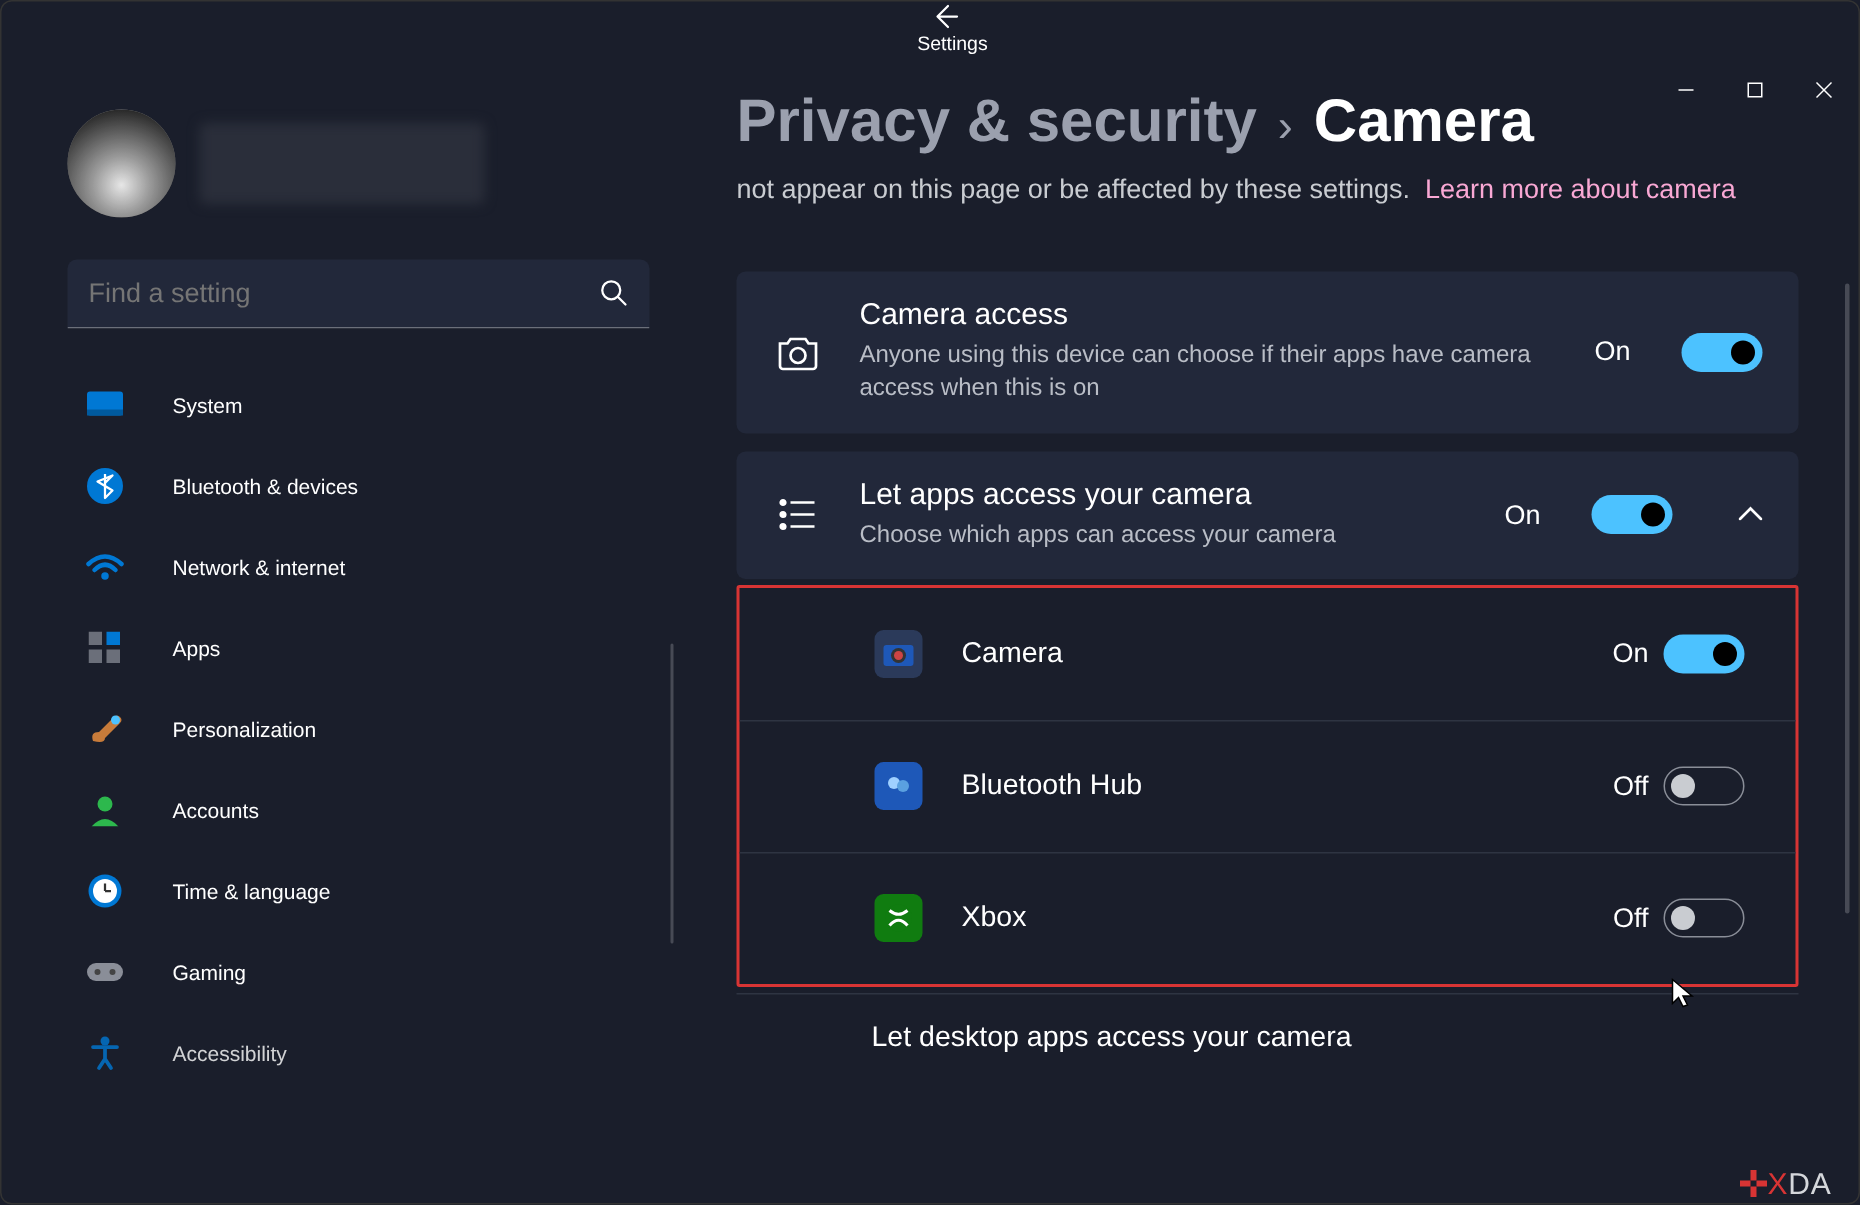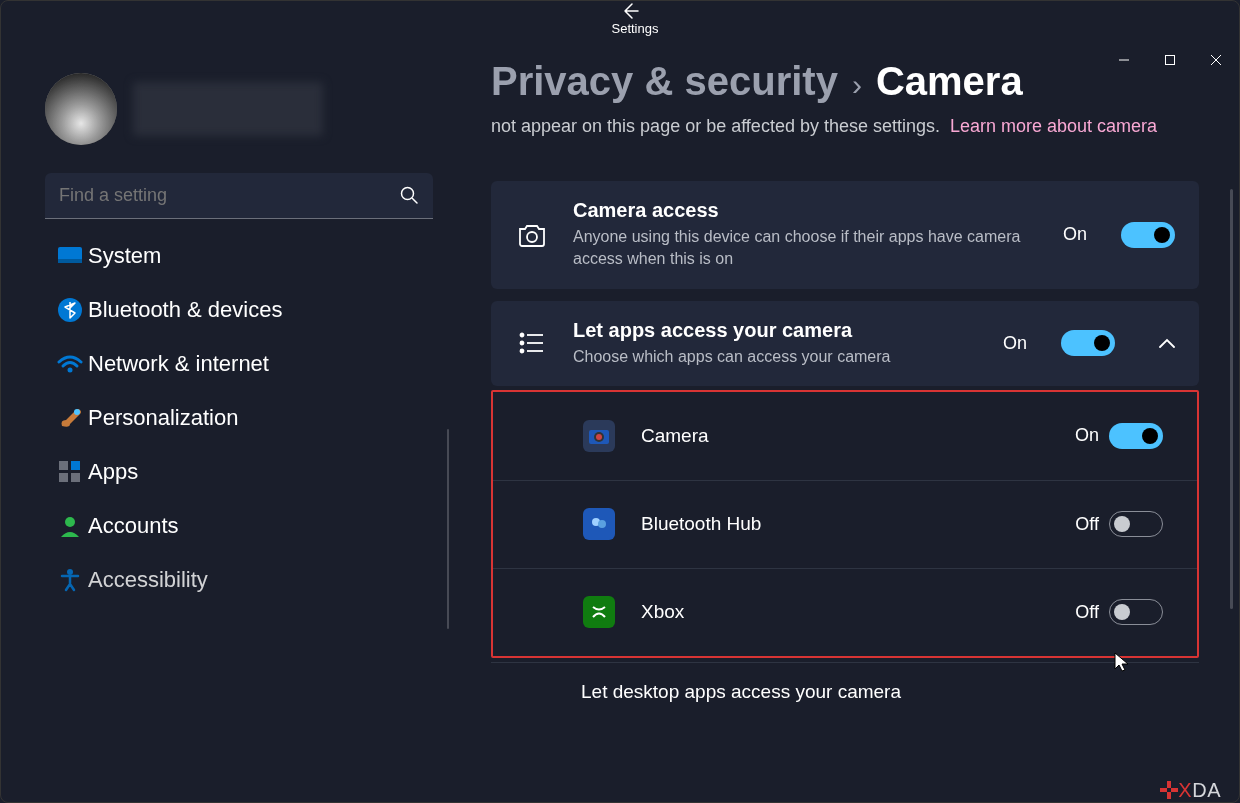--- a/index.html
+++ b/index.html
@@ -39,40 +39,40 @@
   
   .search-wrap { position:relative; margin-bottom:24px; }
   .search-input {
     width:100%; height:46px;
     background:#22283a; border:none; border-bottom:1px solid #6b6f7a; border-radius:6px 6px 0 0;
     color:#c9ccd1; font-size:18px; padding:0 44px 0 14px; outline:none;
   }
   .search-icon-pos { position:absolute; right:14px; top:12px; color:#fff; }
 
   
-  .nav-item { display:flex; align-items:flex-start; gap:5px; height:54px; padding:0 12px; border-radius:6px; cursor:pointer; font-size:22px; color:#fff; }
+  .nav-item { display:flex; align-items:center; gap:32px; height:54px; padding:0 12px; border-radius:6px; cursor:pointer; font-size:14px; color:#fff; }
   .nav-icon { width:26px; height:26px; display:flex; align-items:center; justify-content:center; }
   .nav-scroll-separator { position:absolute; right:12px; top:380px; width:2px; height:200px; background:#474a55; border-radius:2px; }
 
   
   .breadcrumb { display:flex; align-items:baseline; gap:14px; flex-wrap:wrap; margin-bottom:8px; }
   .crumb-parent { font-size:40px; font-weight:600; color:#9ba0ae; }
   .crumb-sep { font-size:30px; color:#9ba0ae; }
   .crumb-current { font-size:40px; font-weight:600; color:#fff; }
   .desc-line { font-size:18px; color:#c9ccd1; line-height:1.6; }
   .learn-link { color:#f9a8d4; cursor:pointer; }
 
   
   .card {
     background:#22283a; border-radius:6px; margin-top:22px;
     display:flex; align-items:center; padding:18px 24px; gap:24px;
   }
   .card-icon { width:34px; display:flex; justify-content:center; }
   .card-text { flex:1; }
-  .card-title { font-size:20px; font-weight:700; color:#fff; }
+  .card-title { font-size:20px; font-weight:400; color:#fff; }
   .card-sub { font-size:16px; color:#b9bdc6; margin-top:4px; line-height:1.4; }
   .toggle-label { font-size:18px; margin-right:10px; }
   .toggle {
     width:54px; height:26px; border-radius:14px; position:relative; cursor:pointer;
   }
   .toggle.on { background:#4cc2ff; }
   .toggle.off { background:transparent; border:1.5px solid #8a8e98; }
   .toggle-knob { position:absolute; width:16px; height:16px; border-radius:50%; top:50%; transform:translateY(-50%); }
   .toggle.on .toggle-knob { right:5px; background:#000; }
   .toggle.off .toggle-knob { left:4px; background:#c9ccd1; }
@@ -168,46 +168,67 @@
           <svg width="26" height="20" viewBox="0 0 26 20">
             <path d="M2 8 Q13 -2 24 8" stroke="#0078d4" stroke-width="3" fill="none" stroke-linecap="round"></path>
             <path d="M6 12 Q13 5 20 12" stroke="#0078d4" stroke-width="3" fill="none" stroke-linecap="round"></path>
             <circle cx="13" cy="16" r="2.5" fill="#0078d4"></circle>
           </svg>
         </span>
       <span>Network &amp; internet</span>
     </div>
     <div class="nav-item">
       <span class="nav-icon">
-          <svg width="24" height="24">
-            <path d="M4 20 Q2 14 8 14 L18 4 Q20 2 22 4 Q24 6 22 8 L12 18 Q12 22 4 20" fill="#c77b3a"></path>
-            <circle cx="19" cy="6" r="3" fill="#4cc2ff"></circle>
-          </svg>
-        </span>
-      <span>Personalization</span>
-    </div>
-    <div class="nav-item">
-      <span class="nav-icon">
           <svg width="22" height="22">
             <rect x="0" y="0" width="9" height="9" fill="#6b6f7a"></rect>
             <rect x="12" y="0" width="9" height="9" fill="#0078d4"></rect>
             <rect x="0" y="12" width="9" height="9" fill="#6b6f7a"></rect>
             <rect x="12" y="12" width="9" height="9" fill="#6b6f7a"></rect>
           </svg>
         </span>
       <span>Apps</span>
     </div>
     <div class="nav-item">
       <span class="nav-icon">
+          <svg width="24" height="24">
+            <path d="M4 20 Q2 14 8 14 L18 4 Q20 2 22 4 Q24 6 22 8 L12 18 Q12 22 4 20" fill="#c77b3a"></path>
+            <circle cx="19" cy="6" r="3" fill="#4cc2ff"></circle>
+          </svg>
+        </span>
+      <span>Personalization</span>
+    </div>
+    <div class="nav-item">
+      <span class="nav-icon">
           <svg width="22" height="22">
             <circle cx="11" cy="7" r="5" fill="#2db84d"></circle>
             <path d="M2 22 Q11 12 20 22" fill="#2db84d"></path>
           </svg>
         </span>
       <span>Accounts</span>
+    </div>
+    <div class="nav-item">
+      <span class="nav-icon">
+          <svg width="24" height="24">
+            <circle cx="12" cy="12" r="11" fill="#0078d4"></circle>
+            <circle cx="12" cy="12" r="8" fill="#fff"></circle>
+            <line x1="12" y1="12" x2="12" y2="7" stroke="#333" stroke-width="1.5"></line>
+            <line x1="12" y1="12" x2="16" y2="12" stroke="#333" stroke-width="1.5"></line>
+          </svg>
+        </span>
+      <span>Time &amp; language</span>
+    </div>
+    <div class="nav-item">
+      <span class="nav-icon">
+          <svg width="26" height="18">
+            <rect x="1" y="3" width="24" height="12" rx="6" fill="#8a8e98"></rect>
+            <circle cx="8" cy="9" r="2" fill="#444"></circle>
+            <circle cx="18" cy="9" r="2" fill="#444"></circle>
+          </svg>
+        </span>
+      <span>Gaming</span>
     </div>
     <div class="nav-item" style="opacity:0.8">
       <span class="nav-icon">
           <svg width="24" height="24">
             <circle cx="12" cy="4" r="3" fill="#0078d4"></circle>
             <path d="M4 8 H20 M12 8 V16 M8 22 L12 16 L16 22" stroke="#0078d4" stroke-width="2.5" fill="none" stroke-linecap="round"></path>
           </svg>
         </span>
       <span>Accessibility</span>
     </div>

